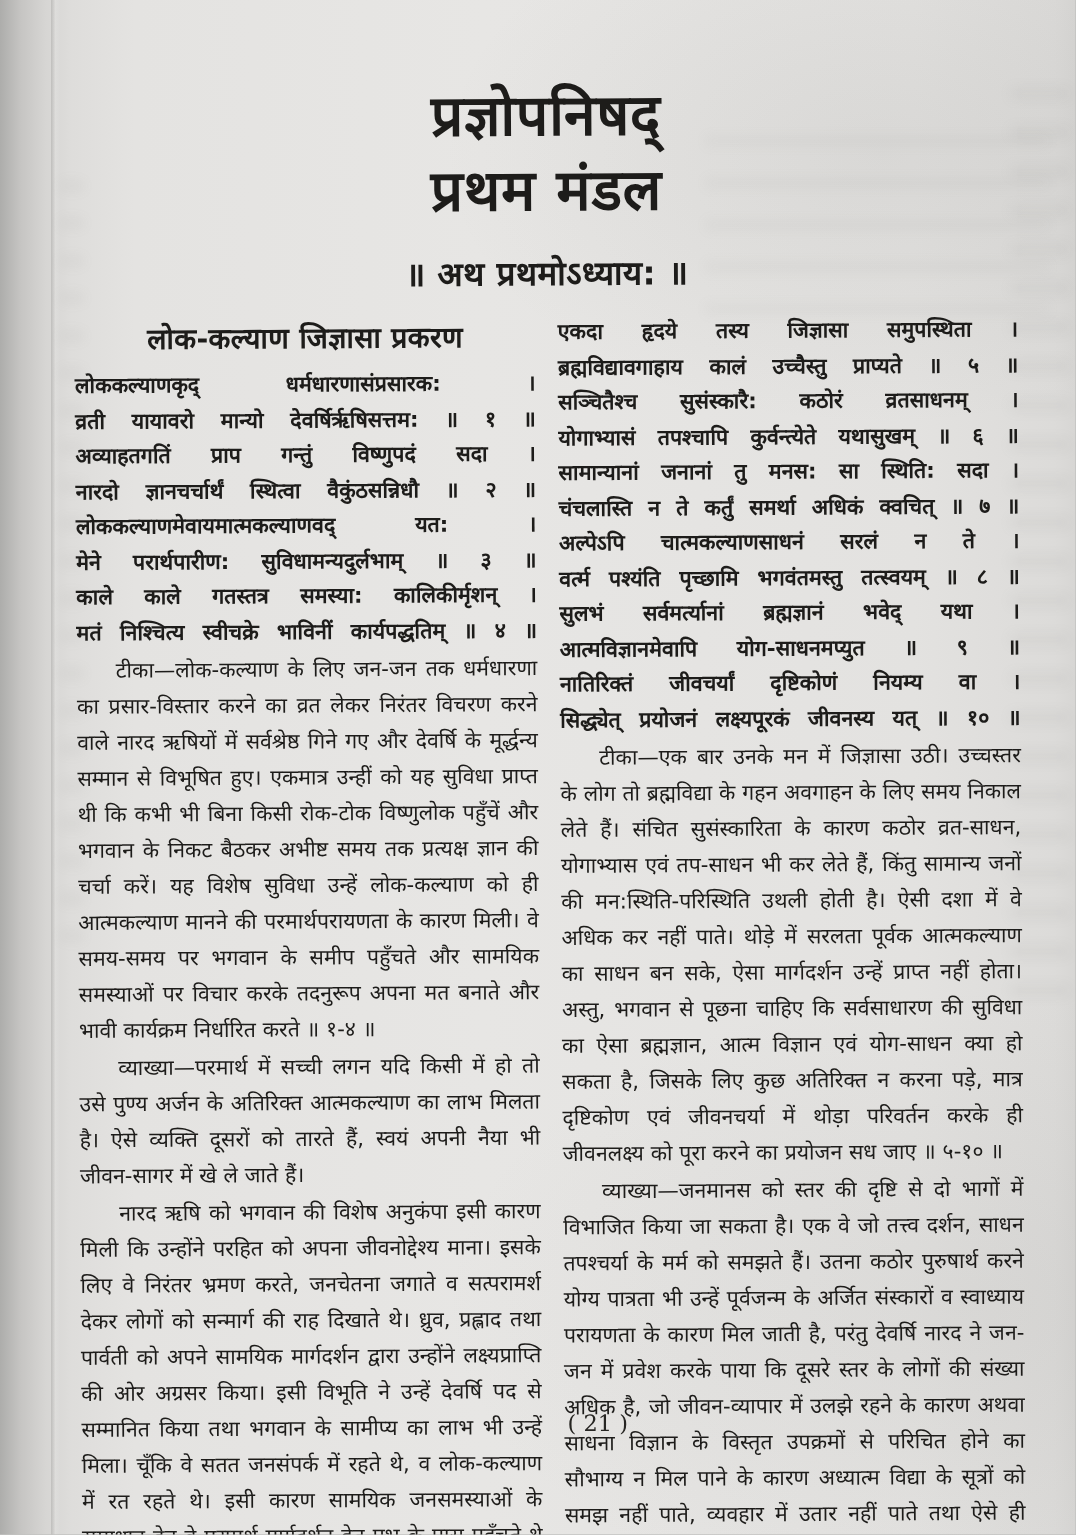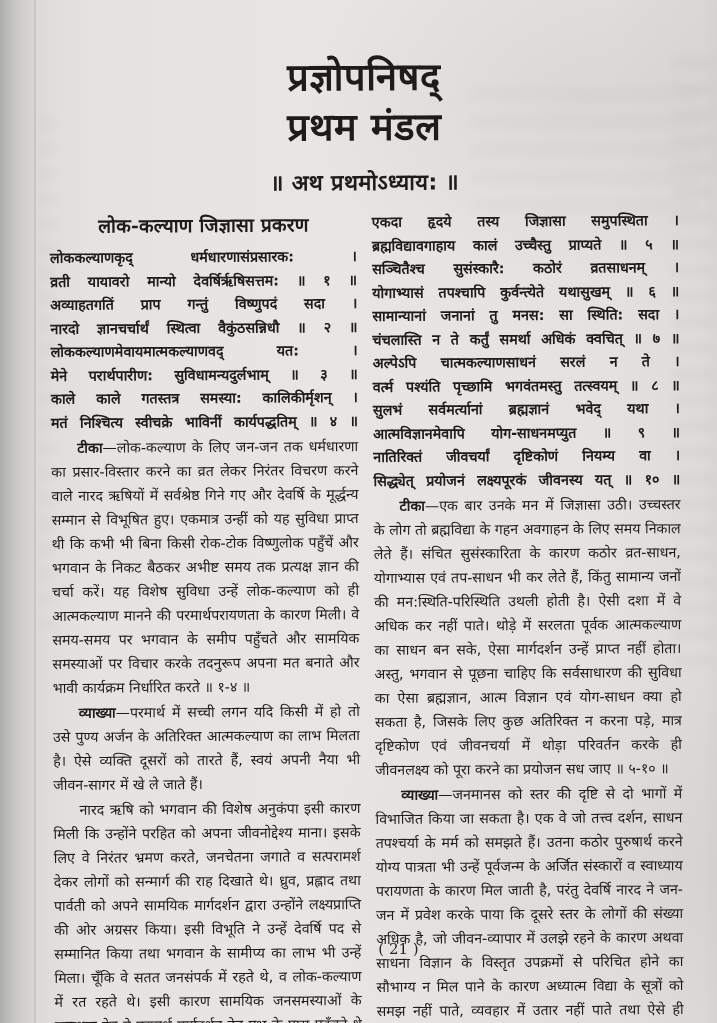--- a/index.html
+++ b/index.html
@@ -57,21 +57,21 @@
   .verse-line {
     font-size: 14.3px; font-weight: bold; line-height: 23.5px;
     text-align: justify; text-align-last: justify;
     white-space: normal;
   }
   .verse-group { margin-bottom: 1px; }
   .para {
     font-size: 14.2px; line-height: 24px; text-align: justify;
     text-indent: 26px; margin: 1px 0 0 0;
   }
-  .para .lead { font-weight: bold; }
+  .para .lead { font-weight: normal; }
   .right-verses { margin-top: 2px; }
   .page-number {
     position: absolute; left: 0; top: 940px; width: 100%;
     text-align: center; font-size: 15px; color: #262522;
     font-family: "DejaVu Serif", "Liberation Serif", serif;
     padding-left: 40px;
   }
 </style>
 </head>
 <body>

